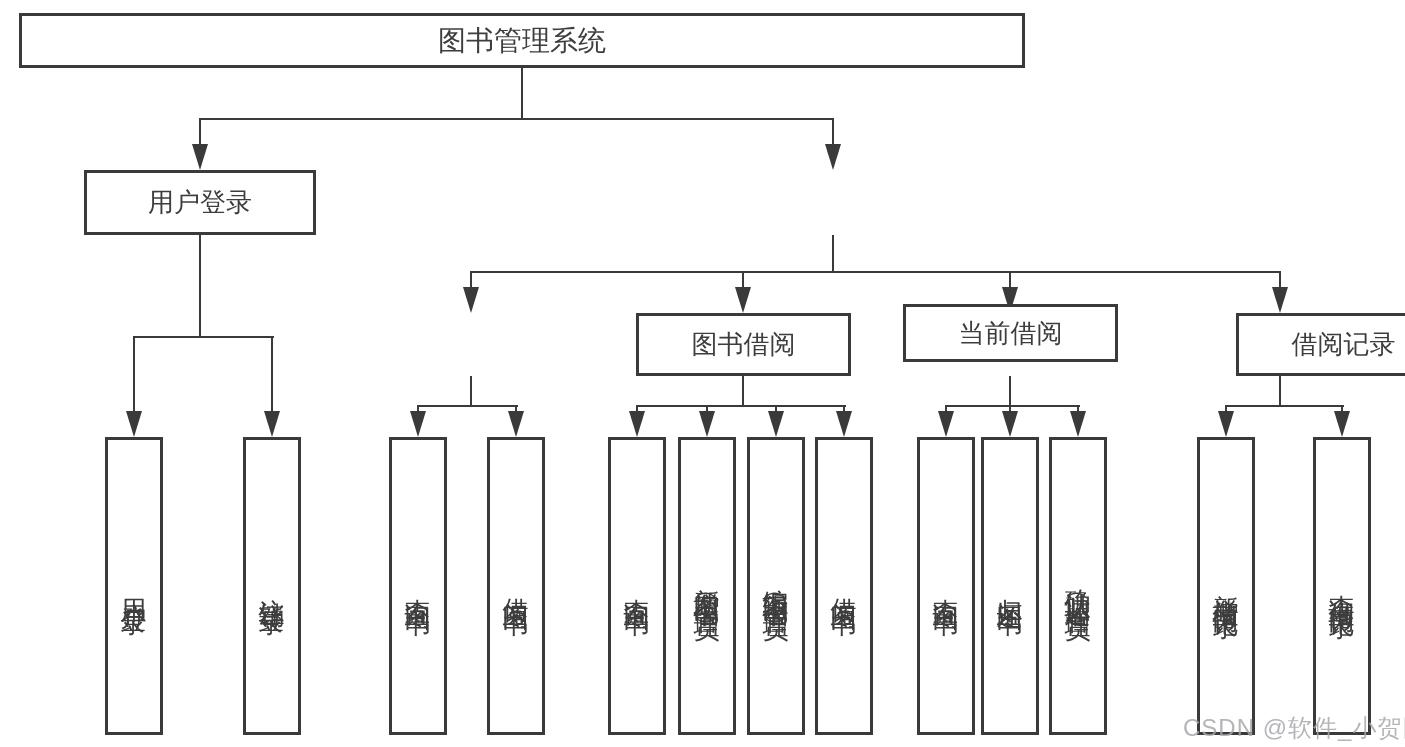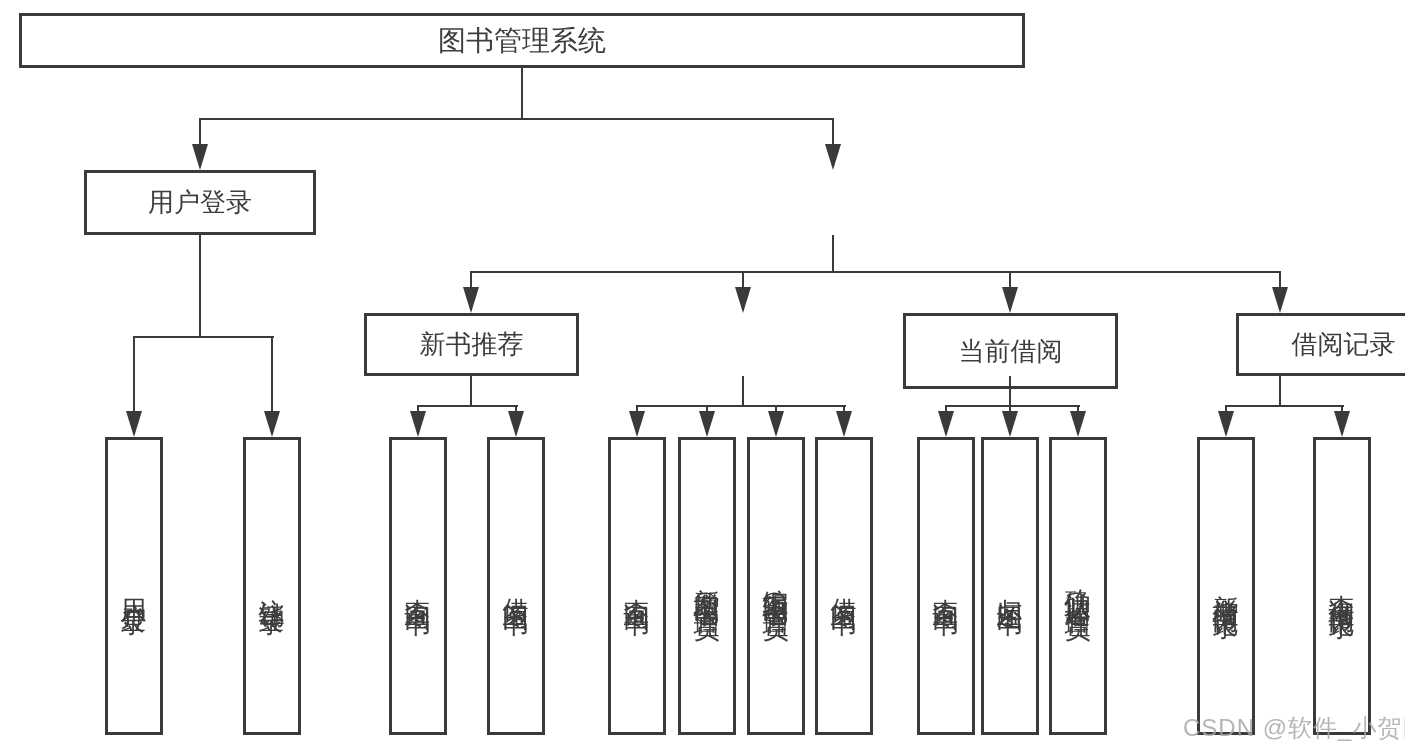--- a/index.html
+++ b/index.html
@@ -58,22 +58,22 @@
   <div class="hline" style="left:471px; top:271px; width:810px"></div>
   <div class="vline" style="left:470px; top:271px; height:18px"></div>
   <div class="vline" style="left:742px; top:271px; height:18px"></div>
   <div class="vline" style="left:1009px; top:271px; height:18px"></div>
   <div class="vline" style="left:1279px; top:271px; height:18px"></div>
   <div class="arrow" style="left:463px; top:287px"></div>
   <div class="arrow" style="left:735px; top:287px"></div>
   <div class="arrow" style="left:1002px; top:287px"></div>
   <div class="arrow" style="left:1272px; top:287px"></div>
 
-  <div class="box" style="left:364px; top:313px; width:215px; height:63px">新书推荐</div>
-  <div class="box" style="left:903px; top:313px; width:215px; height:76px">当前借阅</div>
+  <div class="box" style="left:636px; top:313px; width:215px; height:63px">图书借阅</div>
+  <div class="box" style="left:903px; top:304px; width:215px; height:58px">当前借阅</div>
   <div class="box" style="left:1236px; top:313px; width:215px; height:63px">借阅记录</div>
 
   <div class="vline" style="left:470px; top:376px; height:31px"></div>
   <div class="hline" style="left:418px; top:405px; width:100px"></div>
   <div class="vline" style="left:417px; top:405px; height:10px"></div>
   <div class="vline" style="left:515px; top:405px; height:10px"></div>
   <div class="arrow" style="left:410px; top:411px"></div>
   <div class="arrow" style="left:508px; top:411px"></div>
 
   <div class="vline" style="left:742px; top:376px; height:31px"></div>

